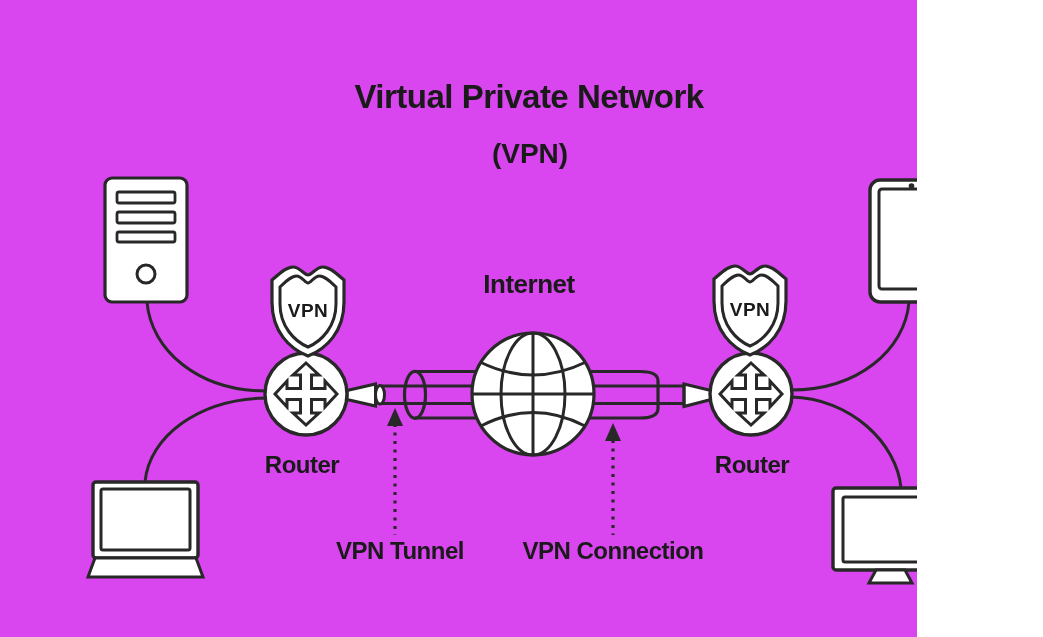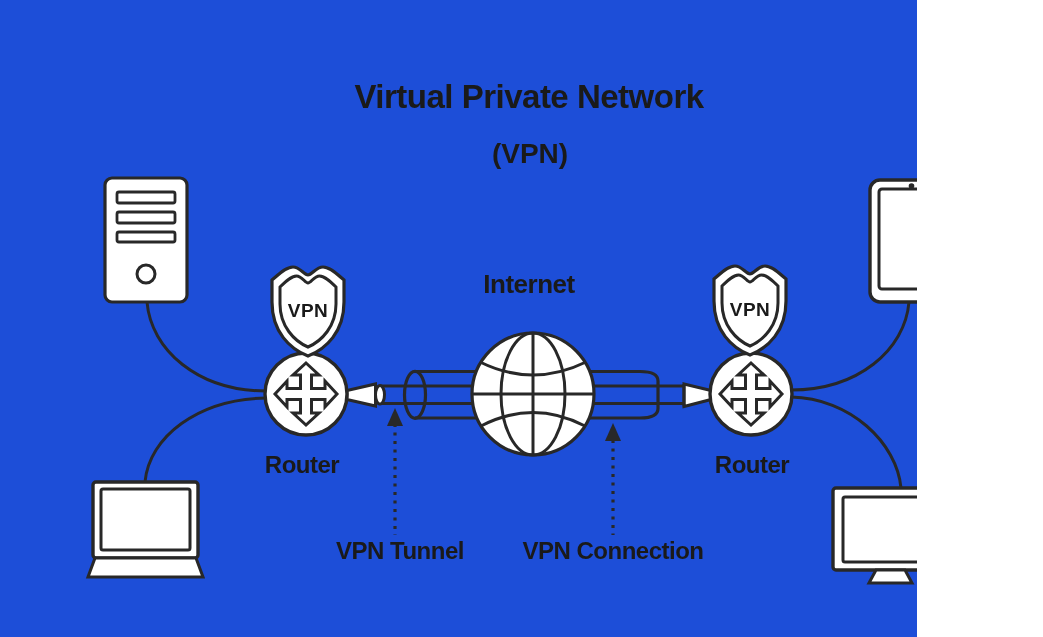--- a/index.html
+++ b/index.html
@@ -1,19 +1,19 @@
 <!DOCTYPE html>
 <html><head>
 <meta charset="utf-8">
 <style>
   html,body{margin:0;padding:0;background:#ffffff;}
   .stage{
     position:relative;
     width:917px;height:637px;
-    background:#1d4ed8;
+    background:#d946ef;
     overflow:hidden;
     font-family:"Liberation Sans", sans-serif;
   }
   svg{position:absolute;left:0;top:0;}
   text{
     font-family:"Liberation Sans", sans-serif;
     font-weight:bold;
     fill:#1a1a1a;
   }
   .t-title{font-size:33px;letter-spacing:-0.5px;}

